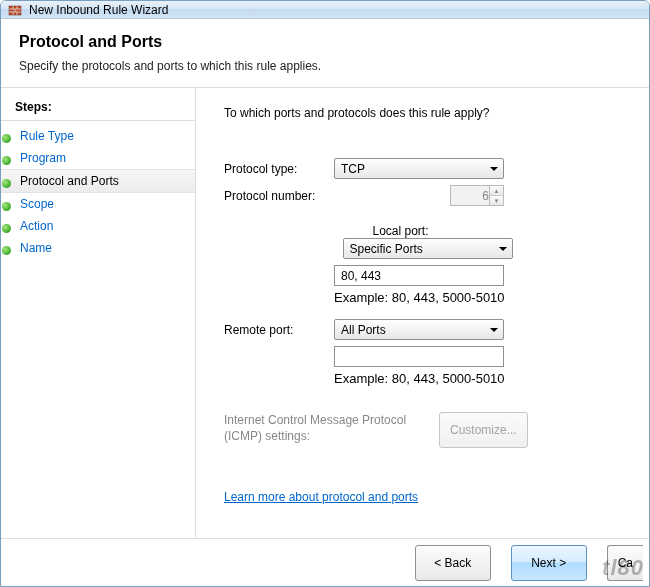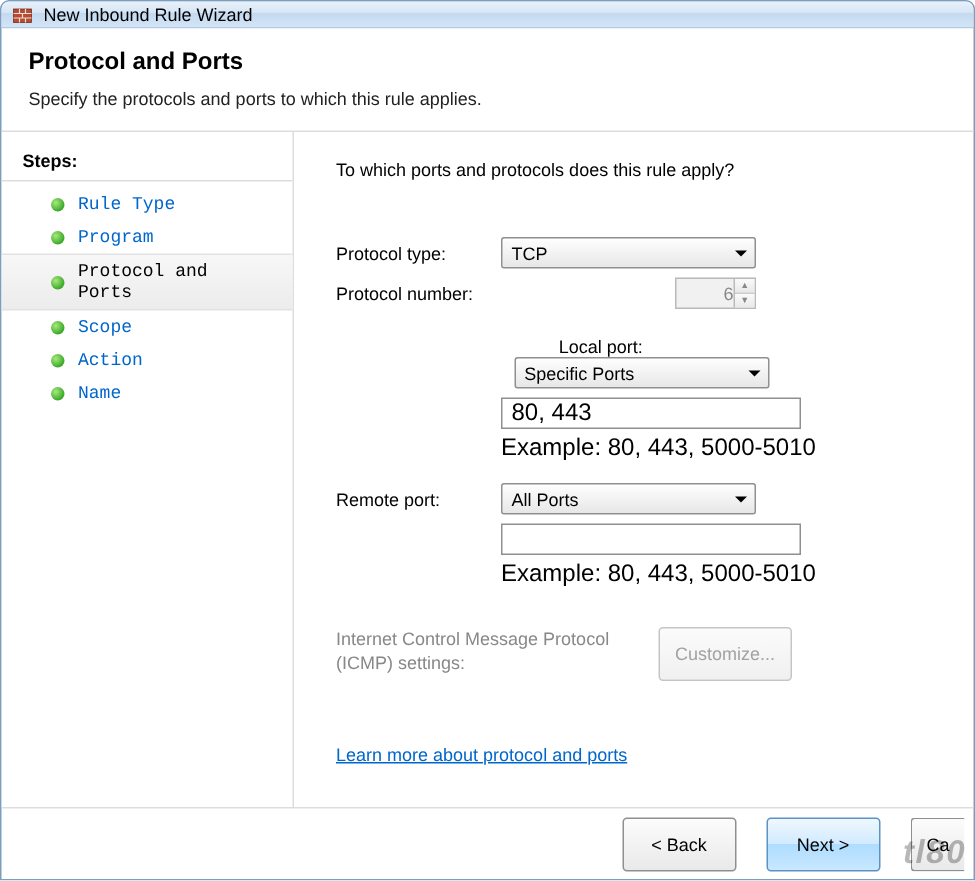--- a/index.html
+++ b/index.html
@@ -72,25 +72,24 @@
     }
     .steps-header {
       font-weight: bold;
       font-size: 12px;
       padding: 4px 14px 6px 14px;
       border-bottom: 1px solid #ddd;
       margin-bottom: 4px;
     }
     .step-item {
       display: flex;
-      align-items: center;
-      padding: 4px 33px;
+      align-items: flex-end;
+      padding: 4px 1px;
       cursor: default;
       color: #0066cc;
-      font-family: Liberation Mono, monospace;
     }
     .step-item.active {
       background: linear-gradient(to bottom, #f7f7f7, #ececec);
       border-top: 1px solid #e2e2e2;
       border-bottom: 1px solid #e2e2e2;
       color: #000;
     }
     .step-bullet {
       width: 9px;
       height: 9px;
@@ -166,31 +165,31 @@
       flex: 1;
       display: flex;
       align-items: center;
       justify-content: center;
       font-size: 6px;
       color: #888;
       background: linear-gradient(#fafafa,#e8e8e8);
     }
     .spinner-arrows > div:first-child { border-bottom: 1px solid #ccc; }
     .text-input {
-      width: 200px;
+      width: 170px;
       height: 21px;
       border: 1px solid #8e8f8f;
       background: #fff;
       padding: 0 6px;
-      font-size: 16px;
+      font-size: 12px;
       font-family: inherit;
       color: #000;
     }
     .example-text {
-      font-size: 16px;
+      font-size: 13px;
       color: #000;
       margin-left: 110px;
       margin-bottom: 14px;
       margin-top: 3px;
     }
     .gap-sm { margin-bottom: 4px; }
     .gap-md { margin-top: 18px; flex-direction: column; }
     .icmp-row {
       display: flex;
       align-items: flex-start;

